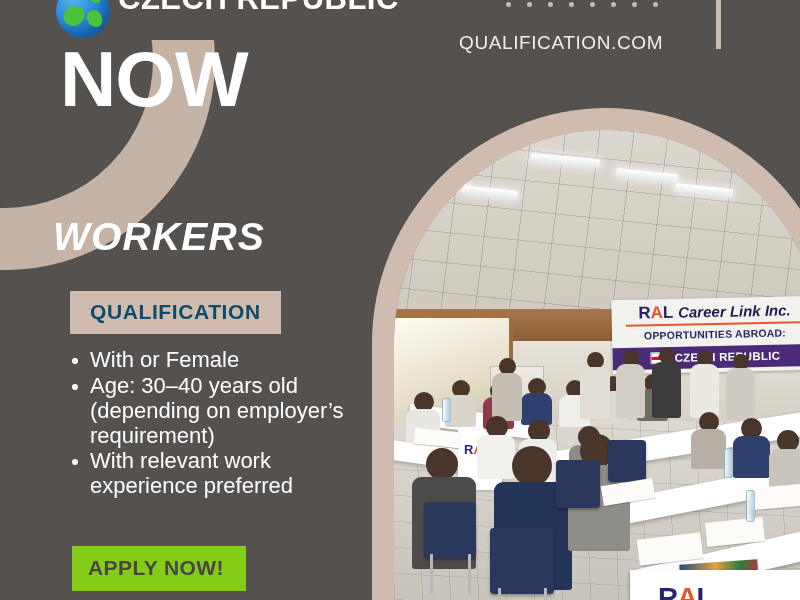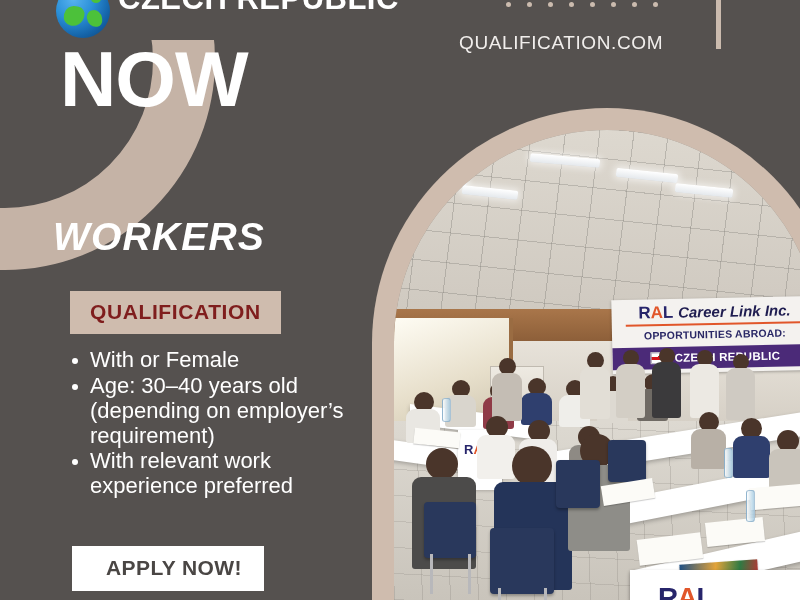--- a/index.html
+++ b/index.html
@@ -93,21 +93,21 @@
     position:absolute;
     left:53px; top:215px;
     font-size:39px; font-style:italic; font-weight:bold;
     color:#ffffff; letter-spacing:1.2px;
   }
 
   
   .qual-badge {
     position:absolute;
     left:70px; top:291px;
-    background:#cfbcae; color:#7f1d1d;
+    background:#cfbcae; color:#0c4a6e;
     padding:9px 20px 10px 20px;
     font-size:21px; font-weight:bold;
     letter-spacing:.6px;
   }
 
   
   .bullets {
     position:absolute;
     left:68px; top:348px;
     width:300px;
@@ -124,22 +124,22 @@
     content:"";
     position:absolute; left:4px; top:10px;
     width:6px; height:6px; border-radius:50%;
     background:#ffffff;
   }
 
   
   .apply-btn {
     position:absolute;
     left:72px; top:546px;
-    background:#ffffff; color:#4a4644;
-    padding:10px 22px 11px 34px;
+    background:#84cc16; color:#4a4644;
+    padding:10px 22px 11px 16px;
     font-size:21px; font-weight:bold;
     letter-spacing:.4px;
   }
 
   
   .photo-wrap {
     position:absolute;
     left:372px; top:108px;
     width:470px; height:492px;
     border-radius:235px 235px 0 0;

